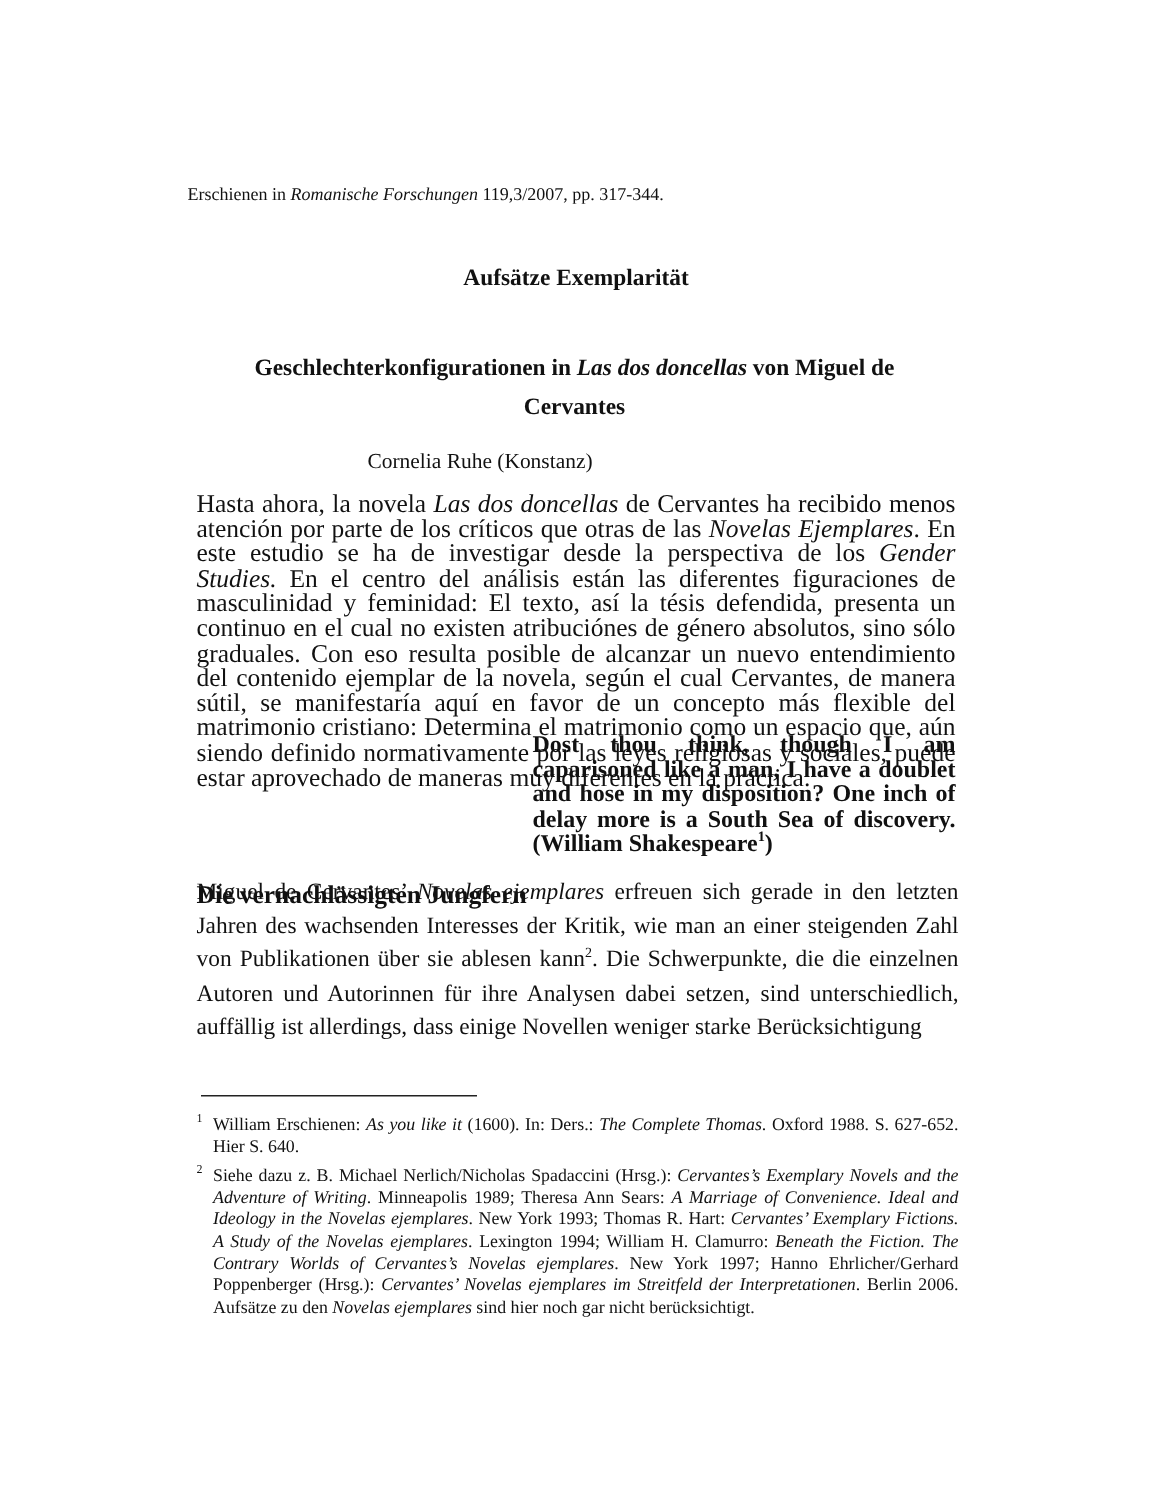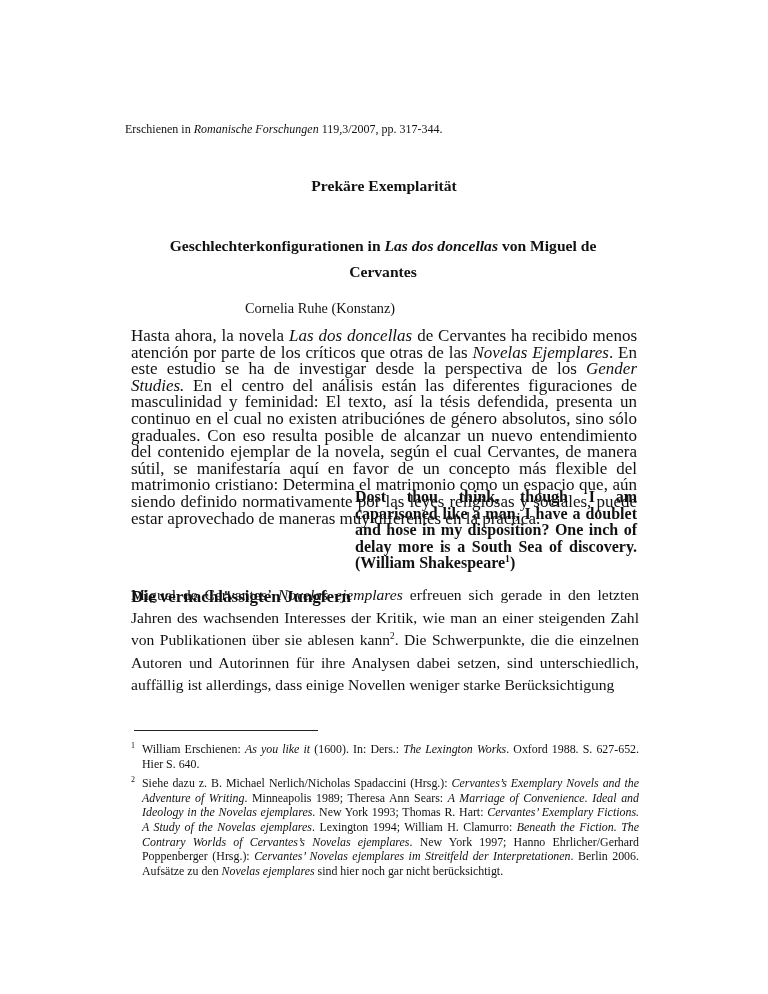--- a/index.html
+++ b/index.html
@@ -17,32 +17,32 @@
   .fn { position: relative; padding-left: 11px; margin-bottom: 5px; text-align: justify; }
   .fn-num { position: absolute; left: 0; top: -3px; font-size: 8px; }
   sup { font-size: 0.6em; vertical-align: super; line-height: 0; }
   i { font-style: italic; }
 </style>
 </head>
 <body>
 
 <div class="pub"><span>Erschienen in </span><i>Romanische Forschungen</i><span> 119,3/2007, pp. 317-344.</span></div>
 
-<div class="title">Prekäre Exemplarität</div>
+<div class="title">Aufsätze Exemplarität</div>
 
 <div class="subtitle"><span>Geschlechterkonfigurationen in </span><i>Las dos doncellas</i><span> von Miguel de Cervantes</span></div>
 
 <div class="author">Cornelia Ruhe (Konstanz)</div>
 
 <div class="abstract"><span>Hasta ahora, la novela </span><i>Las dos doncellas</i><span> de Cervantes ha recibido menos atención por parte de los críticos que otras de las </span><i>Novelas Ejemplares</i><span>. En este estudio se ha de investigar desde la perspectiva de los </span><i>Gender Studies.</i><span> En el centro del análisis están las diferentes figuraciones de masculinidad y feminidad: El texto, así la tésis defendida, presenta un continuo en el cual no existen atribuciónes de género absolutos, sino sólo graduales. Con eso resulta posible de alcanzar un nuevo entendimiento del contenido ejemplar de la novela, según el cual Cervantes, de manera sútil, se manifestaría aquí en favor de un concepto más flexible del matrimonio cristiano: Determina el matrimonio como un espacio que, aún siendo definido normativamente por las leyes religiosas y sociales, puede estar aprovechado de maneras muy diferentes en la práctica.</span></div>
 
 <div class="motto"><span>Dost thou think, though I am caparisoned like a man, I have a doublet and hose in my disposition? One inch of delay more is a South Sea of discovery. (William Shakespeare</span><sup>1</sup><span>)</span></div>
 
 <div class="section-head">Die vernachlässigten Jungfern</div>
 
 <div class="body-text"><span>Miguel de Cervantes’ </span><i>Novelas ejemplares</i><span> erfreuen sich gerade in den letzten Jahren des wachsenden Interesses der Kritik, wie man an einer steigenden Zahl von Publikationen über sie ablesen kann</span><sup>2</sup><span>. Die Schwerpunkte, die die einzelnen Autoren und Autorinnen für ihre Analysen dabei setzen, sind unterschiedlich, auffällig ist allerdings, dass einige Novellen weniger starke Berücksichtigung</span></div>
 
 <div class="fn-rule"></div>
 
 <div class="footnotes">
-  <div class="fn"><span class="fn-num">1</span><span class="fn-body"><span>William Erschienen: </span><i>As you like it</i><span> (1600). In: Ders.: </span><i>The Lexington Works</i><span>. Oxford 1988. S. 627-652. Hier S. 640.</span></span></div>
+  <div class="fn"><span class="fn-num">1</span><span class="fn-body"><span>William Erschienen: </span><i>As you like it</i><span> (1600). In: Ders.: </span><i>The Complete Thomas</i><span>. Oxford 1988. S. 627-652. Hier S. 640.</span></span></div>
   <div class="fn"><span class="fn-num">2</span><span class="fn-body"><span>Siehe dazu z. B. Michael Nerlich/Nicholas Spadaccini (Hrsg.): </span><i>Cervantes’s Exemplary Novels and the Adventure of Writing</i><span>. Minneapolis 1989; Theresa Ann Sears: </span><i>A Marriage of Convenience. Ideal and Ideology in the Novelas ejemplares</i><span>. New York 1993; Thomas R. Hart: </span><i>Cervantes’ Exemplary Fictions. A Study of the Novelas ejemplares</i><span>. Lexington 1994; William H. Clamurro: </span><i>Beneath the Fiction. The Contrary Worlds of Cervantes’s Novelas ejemplares</i><span>. New York 1997; Hanno Ehrlicher/Gerhard Poppenberger (Hrsg.): </span><i>Cervantes’ Novelas ejemplares im Streitfeld der Interpretationen</i><span>. Berlin 2006. Aufsätze zu den </span><i>Novelas ejemplares</i><span> sind hier noch gar nicht berücksichtigt.</span></span></div>
 </div>
 
 </body></html>

